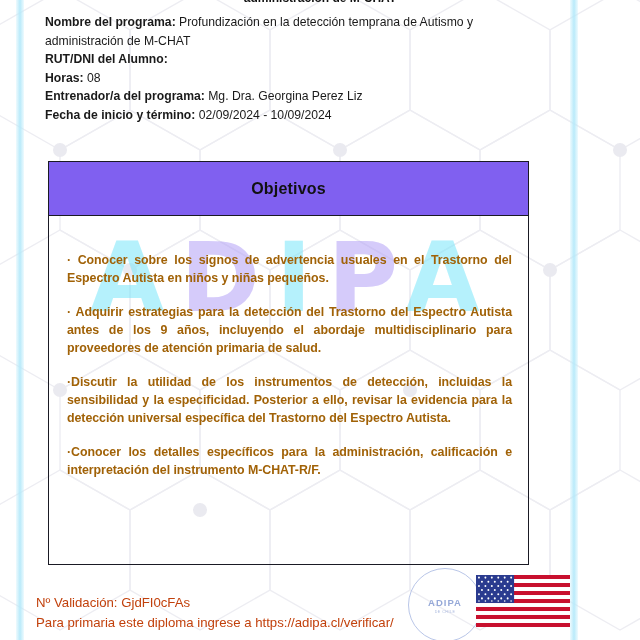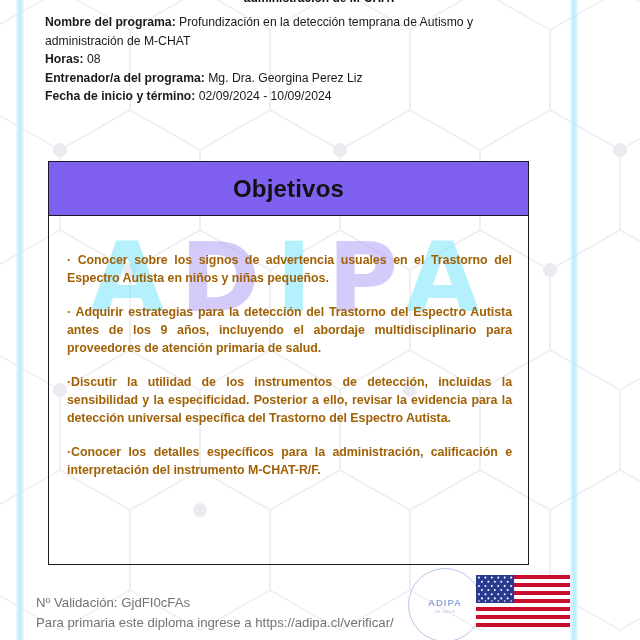--- a/index.html
+++ b/index.html
@@ -82,21 +82,21 @@
   }
   .obj-header {
     height: 53px;
     background: #8060f0;
     border-bottom: 1.6px solid #1a1a24;
     display: flex;
     align-items: center;
     justify-content: center;
   }
   .obj-header-title {
-    font-size: 24px;
+    font-size: 16px;
     font-weight: bold;
     color: #111111;
     letter-spacing: 0.2px;
   }
   .obj-body {
     position: relative;
     padding: 24px 16px 0 18px;
   }
   .obj-item {
     font-size: 12.4px;
@@ -129,21 +129,21 @@
   .wm-p  { color: rgba(178, 160, 245, 0.55); }
   .wm-a2 { color: rgba(120, 230, 250, 0.55); }
 
   
   .footer-text {
     position: absolute;
     left: 36px;
     top: 593px;
     z-index: 4;
     font-size: 13.2px;
-    color: #737373;
+    color: #c2410c;
     line-height: 1.55;
   }
   .footer-line { white-space: nowrap; }
 
   
   .seal {
     position: absolute;
     left: 408px;
     top: 568px;
     width: 72px;
@@ -225,20 +225,24 @@
 
   <div class="stripe stripe-left"></div>
   <div class="stripe stripe-right"></div>
 
   <div class="top-clip">administración de M-CHAT</div>
 
   <div class="fields">
     <div class="field-row">
       <span class="field-label">Nombre del programa:</span>
       <span class="field-value">Profundización en la detección temprana de Autismo y administración de M-CHAT</span>
+    </div>
+    <div class="field-row">
+      <span class="field-label">RUT/DNI del Alumno:</span>
+      <span class="field-value"></span>
     </div>
     <div class="field-row">
       <span class="field-label">Horas:</span>
       <span class="field-value">08</span>
     </div>
     <div class="field-row">
       <span class="field-label">Entrenador/a del programa:</span>
       <span class="field-value">Mg. Dra. Georgina Perez Liz</span>
     </div>
     <div class="field-row">

